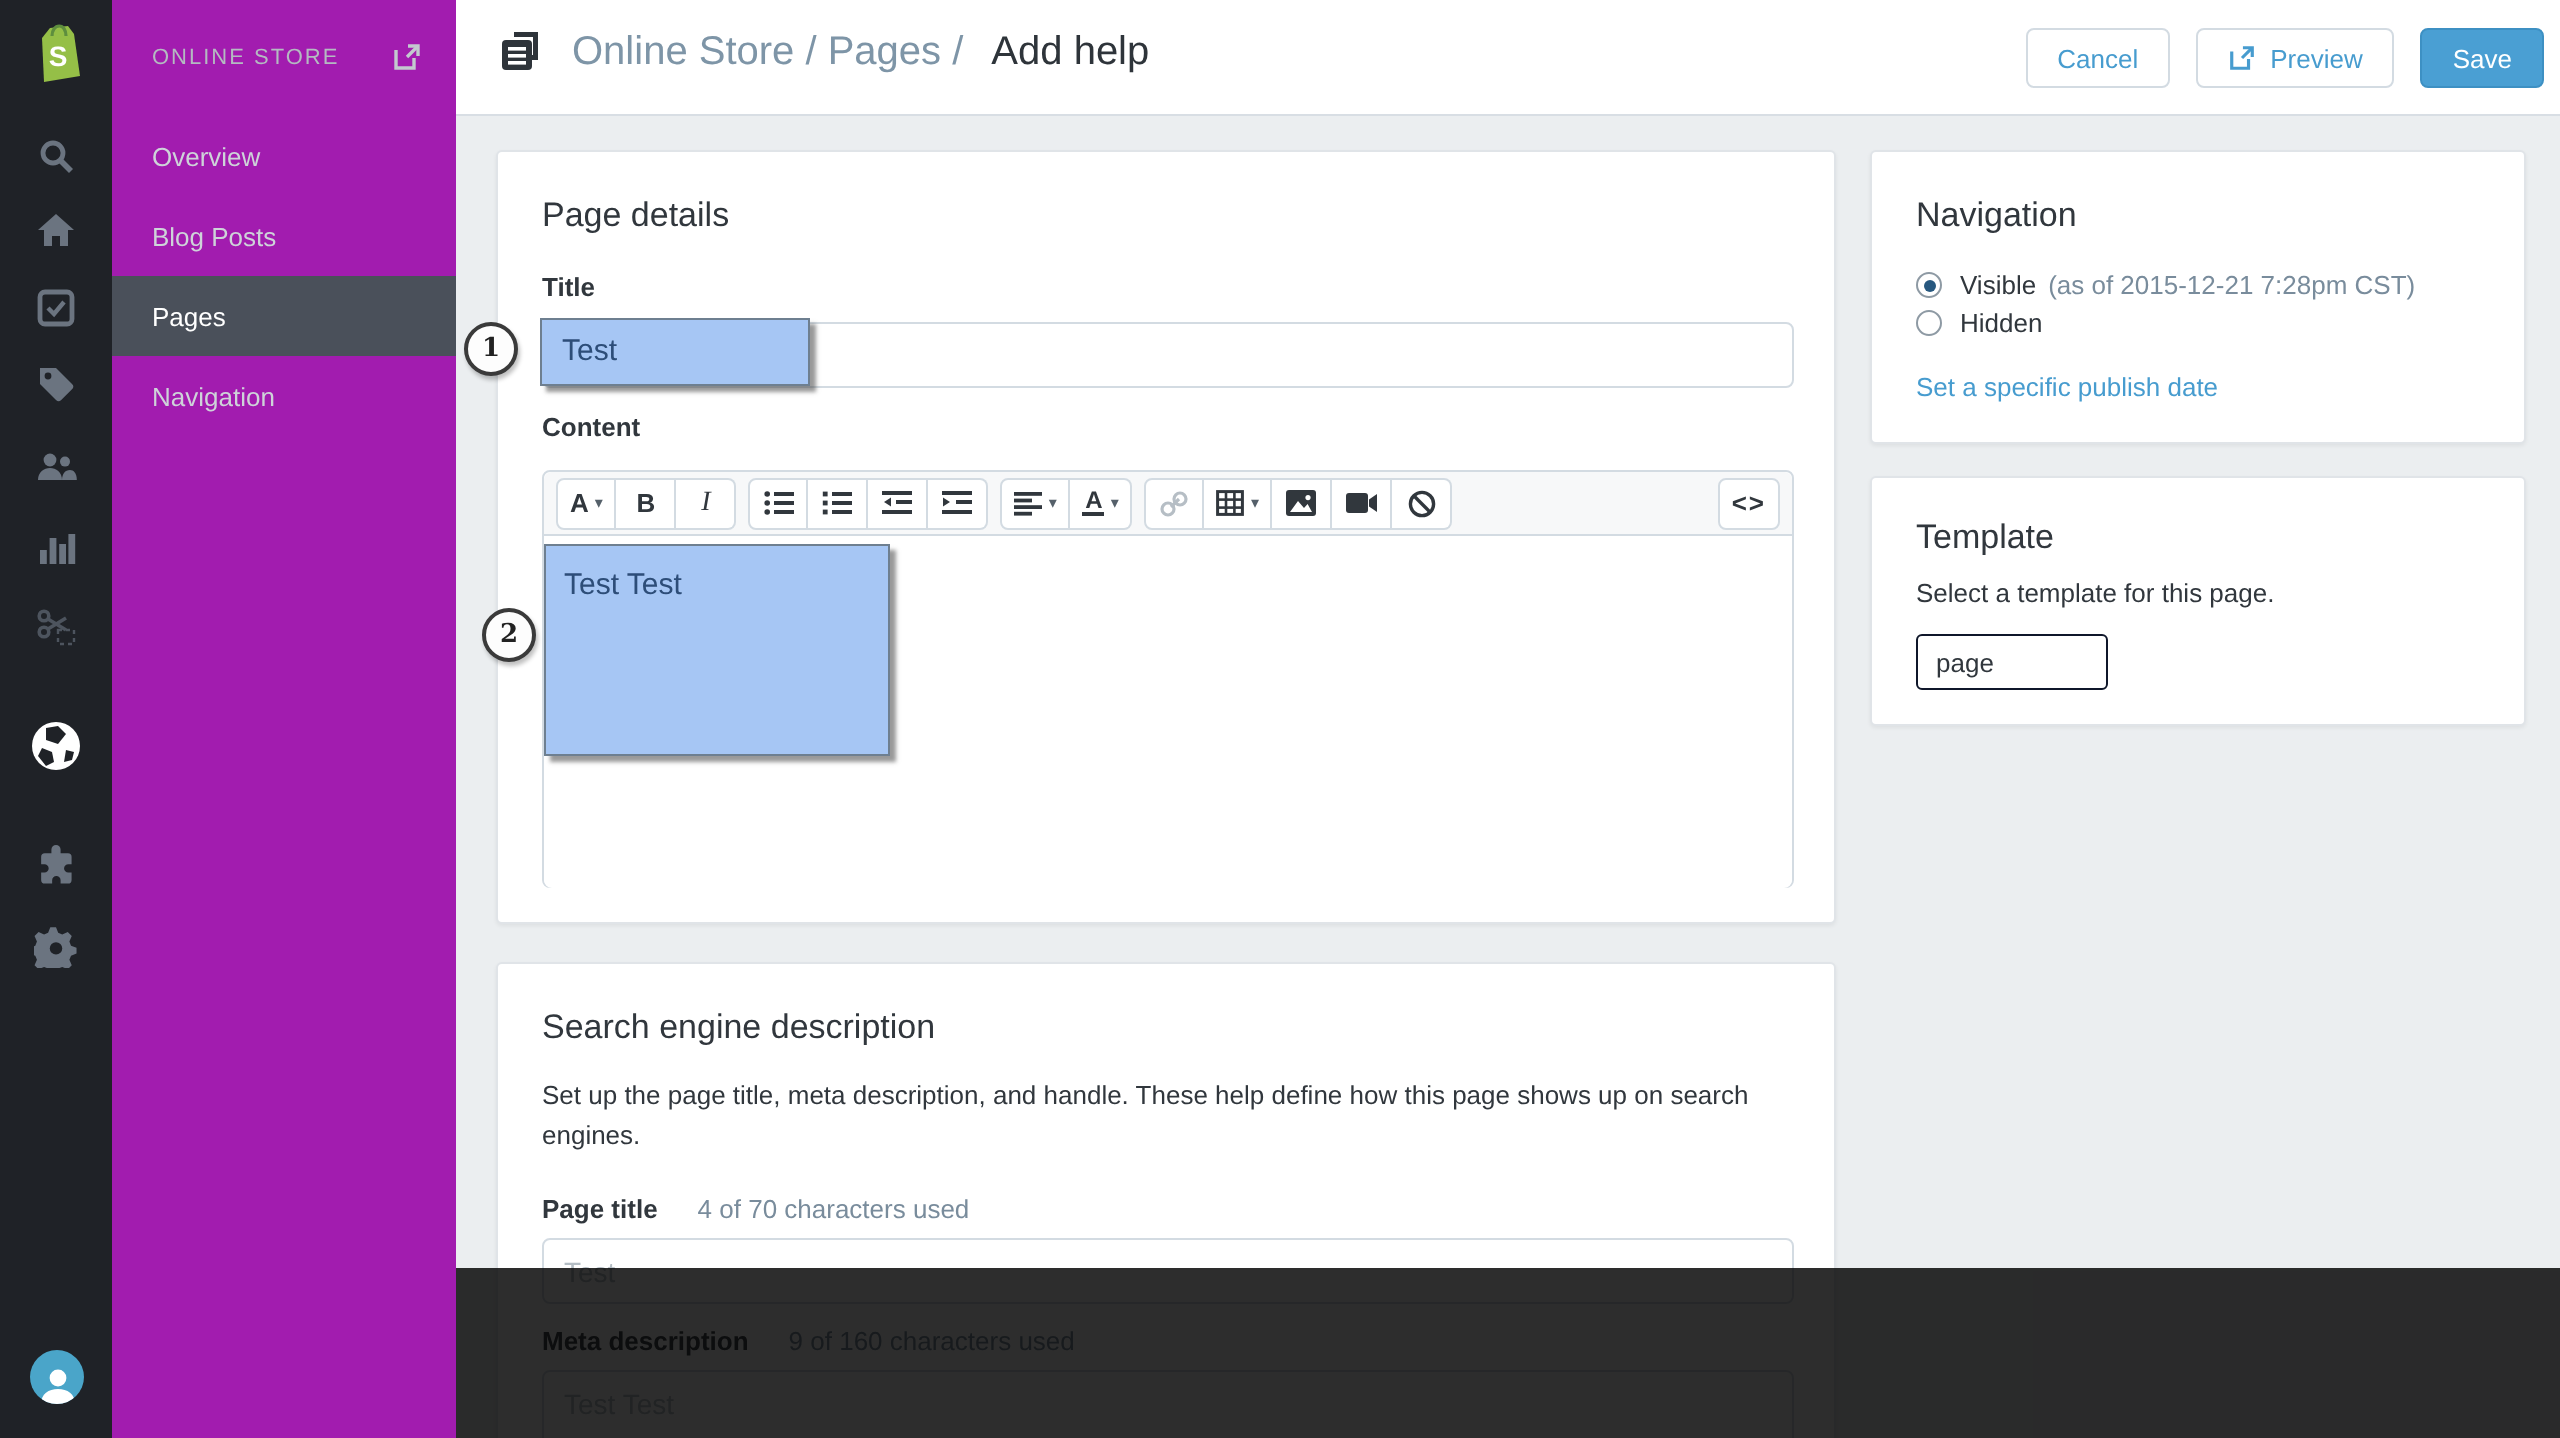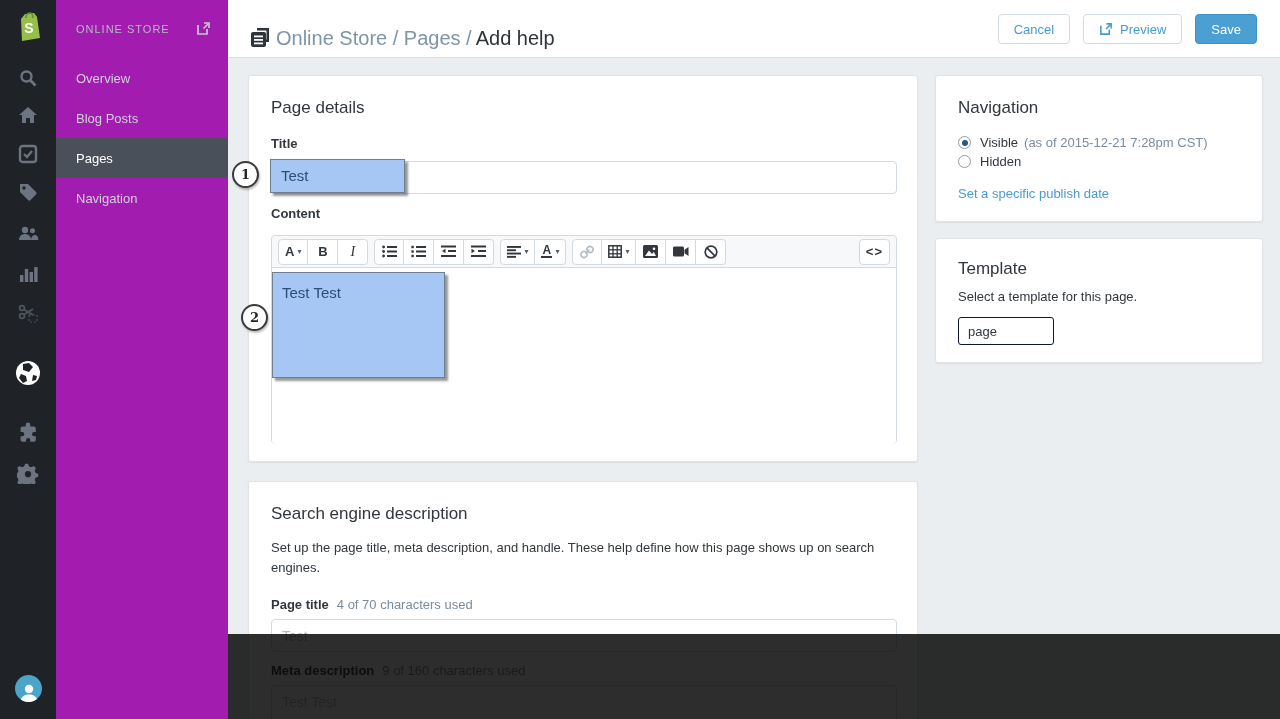--- a/index.html
+++ b/index.html
@@ -17,24 +17,24 @@
   
   .subnav { position:absolute; left:56px; top:0; width:172px; height:719px; background:#a21caf; z-index:30; }
   .subnav-head { position:relative; height:57px; display:flex; align-items:center; padding:0 16px 0 20px; }
   .subnav-title { font-size:11px; letter-spacing:1px; color:#b4bac1; flex:1; }
   .subnav-ext { color:#c3c9cf; width:16px; height:16px; cursor:pointer; }
   .snav-item { height:40px; display:flex; align-items:center; padding-left:20px; font-size:13px; color:#ced3d9; cursor:pointer; }
   .snav-item.active { background:#4a505a; color:#ffffff; }
 
   
   .tophead { position:absolute; left:228px; top:0; width:1052px; height:58px; background:#ffffff; border-bottom:1px solid #d8dee4; z-index:20; }
-  .crumbwrap { position:absolute; left:20px; top:14px; display:flex; align-items:center; gap:4px;margin-top:12px; }
+  .crumbwrap { position:absolute; left:20px; top:14px; display:flex; align-items:center; gap:14px; }
   .crumb-muted { font-size:20px; color:#7e95a7; }
   .crumb-current { font-size:20px; color:#2e343a; }
-  .headbtns { position:absolute; right:23px; top:14px; display:flex; gap:13px;justify-content:space-between; }
+  .headbtns { position:absolute; right:8px; top:14px; display:flex; gap:13px;justify-content:space-between; }
   .btn { height:30px; border-radius:4px; font-size:13px; display:inline-flex; align-items:center; justify-content:center; gap:7px; cursor:pointer; padding:0 15px; }
   .btn.plain { background:#ffffff; border:1px solid #d3dbe2; color:#479ccf; }
   .btn.primary { background:#4a9fd3; border:1px solid #3d90c3; color:#ffffff; }
 
   
   .card { position:absolute; background:#ffffff; border-radius:3px; border:1px solid #e0e4e8; box-shadow:0 1px 2px rgba(0,0,0,0.06); }
   .card-h { font-size:17px; color:#31373d; }
   .flabel { font-size:13px; font-weight:bold; color:#31373d; }
   .muted { color:#798c9c; font-weight:normal; }
   .tinput { width:100%; height:33px; border:1px solid #d3dbe2; border-radius:4px; padding:0 10px; font-size:14px; color:#31373d; font-family:"Liberation Sans",sans-serif; background:#fff; }
@@ -55,21 +55,21 @@
   .tgroup .tbtn:only-child { border-radius:4px; }
   .tbtn b { font-size:13px; }
   .tbtn i { font-family:"Liberation Serif",serif; font-size:14px; }
   .caret { font-size:8px; color:#55606a; }
   .tspacer { flex:1; }
   .econtent { height:176px; background:#fff; border-radius:0 0 4px 4px; position:relative; }
 
   
   #card-seo { left:248px; top:481px; width:670px; height:290px; padding:22px; }
   #seo-desc { position:absolute; left:22px; top:56px; width:620px; font-size:13px; line-height:20px; color:#31373d; }
-  .labelrow { position:absolute; left:22px; display:flex; gap:8px; align-items:baseline; font-size:13px; }
+  .labelrow { position:absolute; left:22px; display:flex; gap:20px; align-items:baseline; font-size:13px; }
   #seo-title-row { top:115px; }
   #seo-title-input { position:absolute; left:22px; top:137px; width:626px; }
   #seo-meta-row { top:181px; }
   #seo-meta-area { position:absolute; left:22px; top:203px; width:626px; height:70px; border:1px solid #d3dbe2; border-radius:4px; padding:8px 10px; font-size:14px; font-family:"Liberation Sans",sans-serif; color:#31373d; resize:none; }
   #seo-meta-area::placeholder { color:#b4bdc4; }
 
   
   #card-visibility { left:935px; top:75px; width:328px; height:147px; padding:22px; }
   .radio-row { position:absolute; left:22px; display:flex; align-items:center; gap:9px; font-size:13px; cursor:pointer; }
   .radio { width:13px; height:13px; border-radius:50%; border:1px solid #8e9aa4; background:#fff; position:relative; flex:none; }

